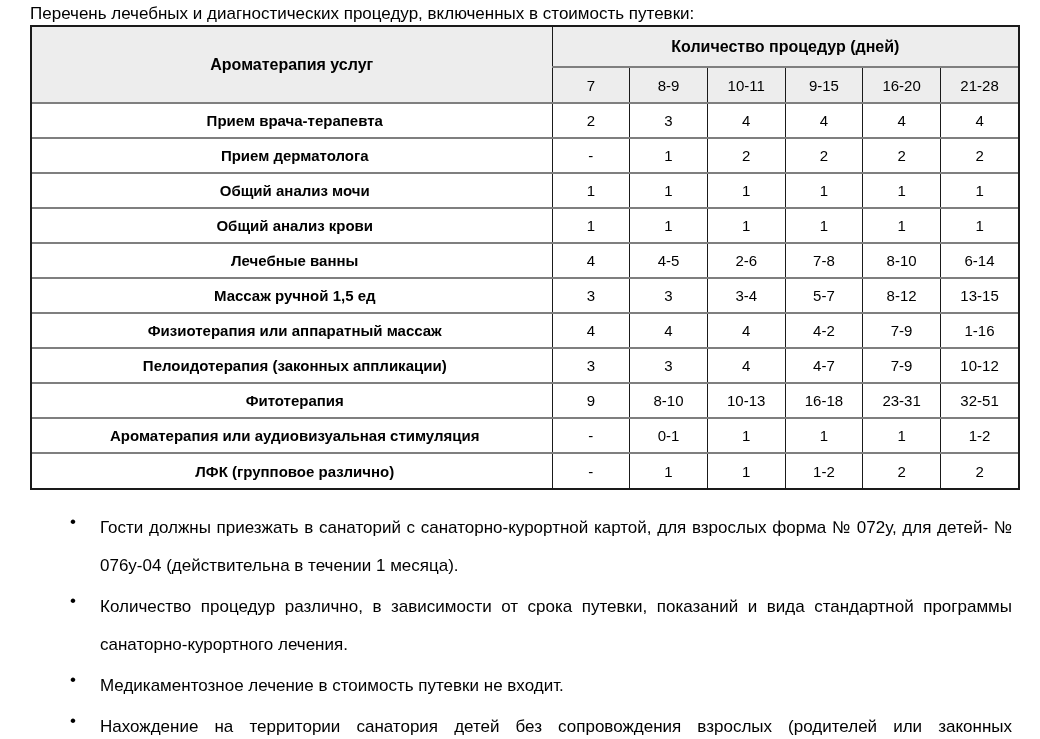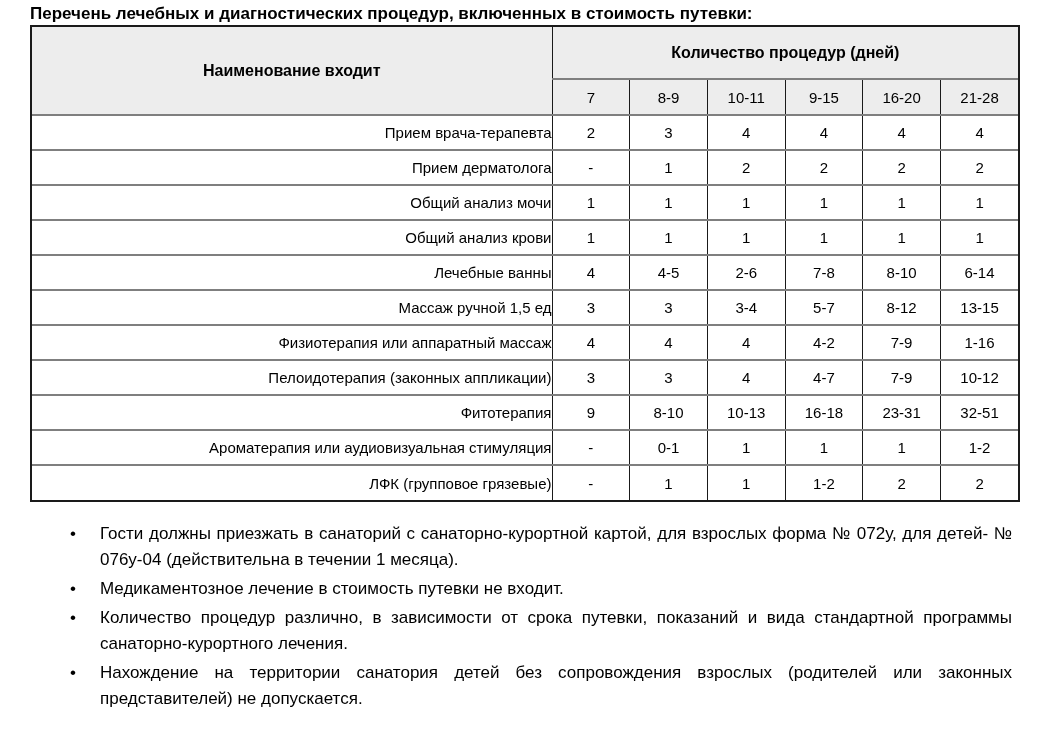--- a/index.html
+++ b/index.html
@@ -11,21 +11,21 @@
   }
   *{box-sizing:border-box;}
   html,body{margin:0;padding:0;}
   body{
     width:1040px;height:739px;overflow:hidden;
     background:var(--page-bg);color:var(--text);
     font-family:"Liberation Sans","DejaVu Sans",sans-serif;
   }
   .page{padding:3px 28px 0 30px;}
   .title{
-    font-size:17px;font-weight:bold;line-height:19px;
+    font-size:17px;font-weight:normal;line-height:19px;
     margin:1px 0 2px 0;
   }
   .table-wrap{
     border:2px solid var(--border-dark);
     width:990px;
   }
   table{
     border-collapse:collapse;table-layout:fixed;
     width:986px;
   }
@@ -34,36 +34,36 @@
     border-top:2px solid var(--border-gray);
     padding:0;overflow:hidden;
   }
   thead th{background:var(--header-bg);}
   thead tr:first-child th{border-top:none;}
   .svc-th{
     border-left:none;
     font-size:16px;font-weight:bold;text-align:center;vertical-align:middle;
   }
   .grp-th{
-    height:52px;font-size:16px;font-weight:bold;text-align:center;vertical-align:middle;
+    height:40px;font-size:16px;font-weight:bold;text-align:center;vertical-align:middle;
   }
   .dur-th{
     height:36px;font-size:15px;font-weight:normal;text-align:center;vertical-align:middle;
   }
   tbody td{height:35px;font-size:15px;vertical-align:middle;background:#fff;}
-  .service-cell{border-left:none;text-align:right;padding-left:6px;}
+  .service-cell{border-left:none;text-align:center;padding-left:6px;font-weight:bold;}
   .value-cell{text-align:center;}
   .notes{margin-top:19px;width:982px;}
   .notes-heading{font-size:17px;font-weight:bold;line-height:22px;}
   ul.notes-list{
     margin:5px 0 0 0;padding:0 0 0 38px;list-style:none;
   }
   ul.notes-list li{
     position:relative;padding-left:32px;margin-bottom:3px;
-    font-size:17px;line-height:26px;text-align:justify;
+    font-size:17px;line-height:38px;text-align:justify;
   }
   ul.notes-list li::before{
     content:"\2022";position:absolute;left:2px;top:0;
     font-size:17px;line-height:26px;
   }
 </style>
 </head>
 <body>
 
 <div class="page">
@@ -76,21 +76,21 @@
         <col style="width:520px">
         <col style="width:77.7px">
           <col style="width:77.7px">
           <col style="width:77.7px">
         <col style="width:77.7px">
           <col style="width:77.7px">
           <col style="width:77.7px">
       </colgroup>
       <thead>
         <tr>
-          <th class="svc-th" rowspan="2">Наименование входит</th>
+          <th class="svc-th" rowspan="2">Ароматерапия услуг</th>
           <th class="grp-th" colspan="6">Количество процедур (дней)</th>
         </tr>
         <tr>
             <th class="dur-th">7</th>
             <th class="dur-th">8-9</th>
             <th class="dur-th">10-11</th>
             <th class="dur-th">9-15</th>
             <th class="dur-th">16-20</th>
             <th class="dur-th">21-28</th>
           </tr>
@@ -180,34 +180,34 @@
           <tr>
             <td class="service-cell">Ароматерапия или аудиовизуальная стимуляция</td>
             <td class="value-cell">-</td>
             <td class="value-cell">0-1</td>
             <td class="value-cell">1</td>
             <td class="value-cell">1</td>
             <td class="value-cell">1</td>
             <td class="value-cell">1-2</td>
           </tr>
           <tr>
-            <td class="service-cell">ЛФК (групповое грязевые)</td>
+            <td class="service-cell">ЛФК (групповое различно)</td>
             <td class="value-cell">-</td>
             <td class="value-cell">1</td>
             <td class="value-cell">1</td>
             <td class="value-cell">1-2</td>
             <td class="value-cell">2</td>
             <td class="value-cell">2</td>
           </tr>
         </tbody>
     </table>
   </div>
 
   <div class="notes">
     <ul class="notes-list">
         <li>Гости должны приезжать в санаторий с санаторно-курортной картой, для взрослых форма № 072у, для детей- № 076у-04 (действительна в течении 1 месяца).</li>
+        <li>Количество процедур различно, в зависимости от срока путевки, показаний и вида стандартной программы санаторно-курортного лечения.</li>
         <li>Медикаментозное лечение в стоимость путевки не входит.</li>
-        <li>Количество процедур различно, в зависимости от срока путевки, показаний и вида стандартной программы санаторно-курортного лечения.</li>
         <li>Нахождение на территории санатория детей без сопровождения взрослых (родителей или законных представителей) не допускается.</li>
       </ul>
   </div>
 
 </div>
 
 </body></html>

